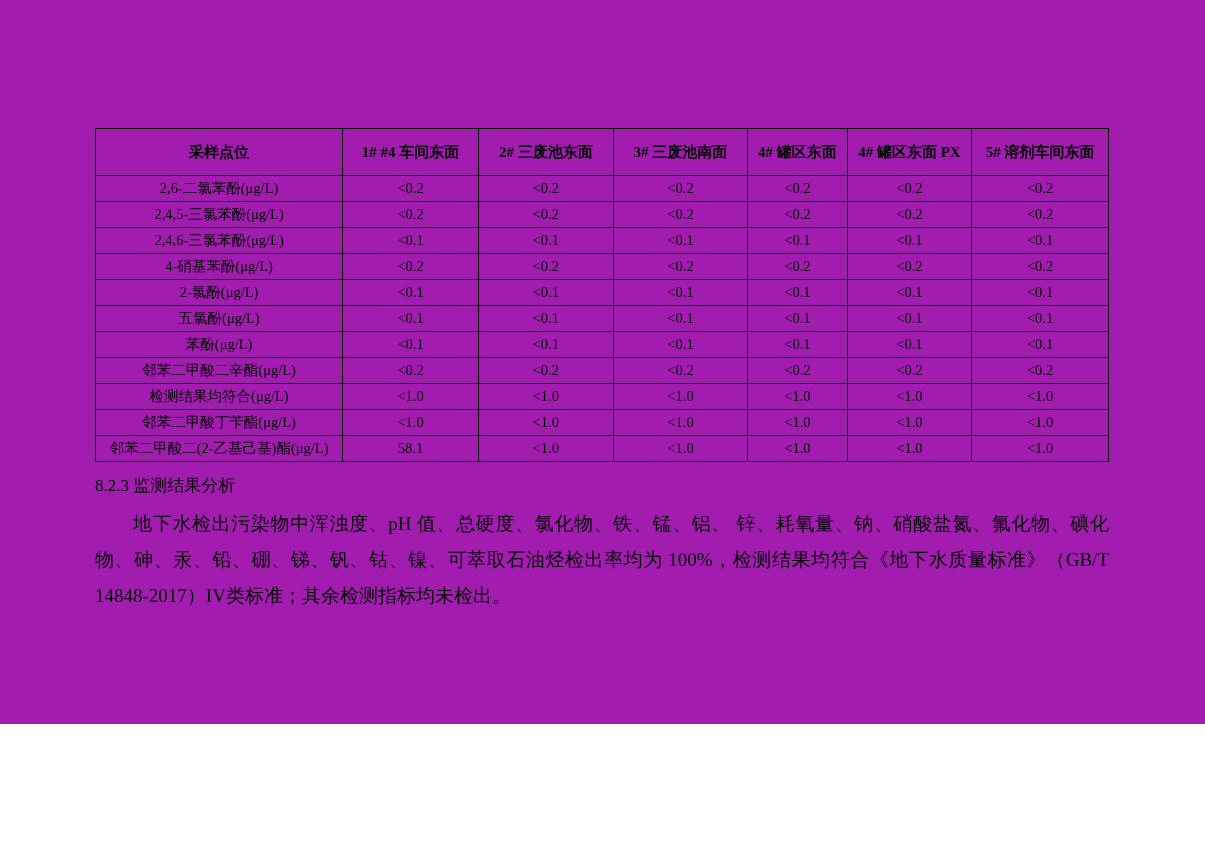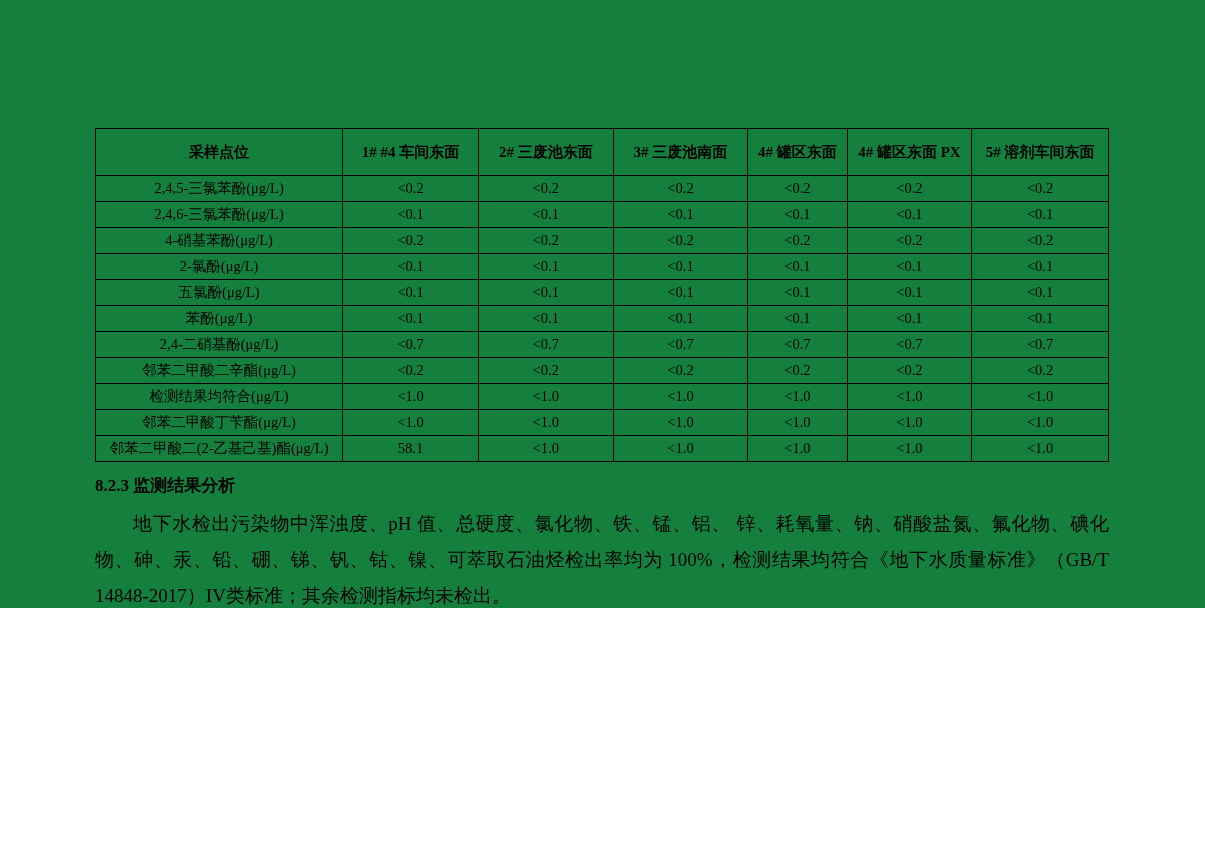--- a/index.html
+++ b/index.html
@@ -3,22 +3,22 @@
 <meta charset="utf-8">
 <style>
   html, body {
     margin: 0;
     padding: 0;
     background: #ffffff;
   }
   .page {
     position: relative;
     width: 1205px;
-    height: 608px;
-    background: #15803d;
+    height: 724px;
+    background: #a21caf;
     font-family: "Liberation Serif", "DejaVu Serif", serif;
     color: #000000;
     overflow: hidden;
   }
   .content {
     position: absolute;
     left: 95px;
     top: 128px;
     width: 1014px;
   }
@@ -43,21 +43,21 @@
   }
   table.monitoring td {
     height: 25px;
     font-size: 14.5px;
     font-weight: normal;
     white-space: nowrap;
   }
   .section-heading {
     margin: 14px 0 0 0;
     font-size: 17px;
-    font-weight: bold;
+    font-weight: normal;
     line-height: 1.2;
   }
   .analysis-paragraph {
     margin: 10px 0 0 0;
     font-size: 19px;
     line-height: 36px;
     text-align: justify;
     text-indent: 2em;
   }
   .page-number {
@@ -93,20 +93,29 @@
             <th>1# #4 车间东面</th>
             <th>2# 三废池东面</th>
             <th>3# 三废池南面</th>
             <th>4# 罐区东面</th>
             <th>4# 罐区东面 PX</th>
             <th>5# 溶剂车间东面</th>
           </tr>
       </thead>
       <tbody>
           <tr>
+            <td>2,6-二氯苯酚(μg/L)</td>
+            <td>&lt;0.2</td>
+            <td>&lt;0.2</td>
+            <td>&lt;0.2</td>
+            <td>&lt;0.2</td>
+            <td>&lt;0.2</td>
+            <td>&lt;0.2</td>
+          </tr>
+          <tr>
             <td>2,4,5-三氯苯酚(μg/L)</td>
             <td>&lt;0.2</td>
             <td>&lt;0.2</td>
             <td>&lt;0.2</td>
             <td>&lt;0.2</td>
             <td>&lt;0.2</td>
             <td>&lt;0.2</td>
           </tr>
           <tr>
             <td>2,4,6-三氯苯酚(μg/L)</td>
@@ -145,29 +154,20 @@
             <td>&lt;0.1</td>
           </tr>
           <tr>
             <td>苯酚(μg/L)</td>
             <td>&lt;0.1</td>
             <td>&lt;0.1</td>
             <td>&lt;0.1</td>
             <td>&lt;0.1</td>
             <td>&lt;0.1</td>
             <td>&lt;0.1</td>
-          </tr>
-          <tr>
-            <td>2,4-二硝基酚(μg/L)</td>
-            <td>&lt;0.7</td>
-            <td>&lt;0.7</td>
-            <td>&lt;0.7</td>
-            <td>&lt;0.7</td>
-            <td>&lt;0.7</td>
-            <td>&lt;0.7</td>
           </tr>
           <tr>
             <td>邻苯二甲酸二辛酯(μg/L)</td>
             <td>&lt;0.2</td>
             <td>&lt;0.2</td>
             <td>&lt;0.2</td>
             <td>&lt;0.2</td>
             <td>&lt;0.2</td>
             <td>&lt;0.2</td>
           </tr>

